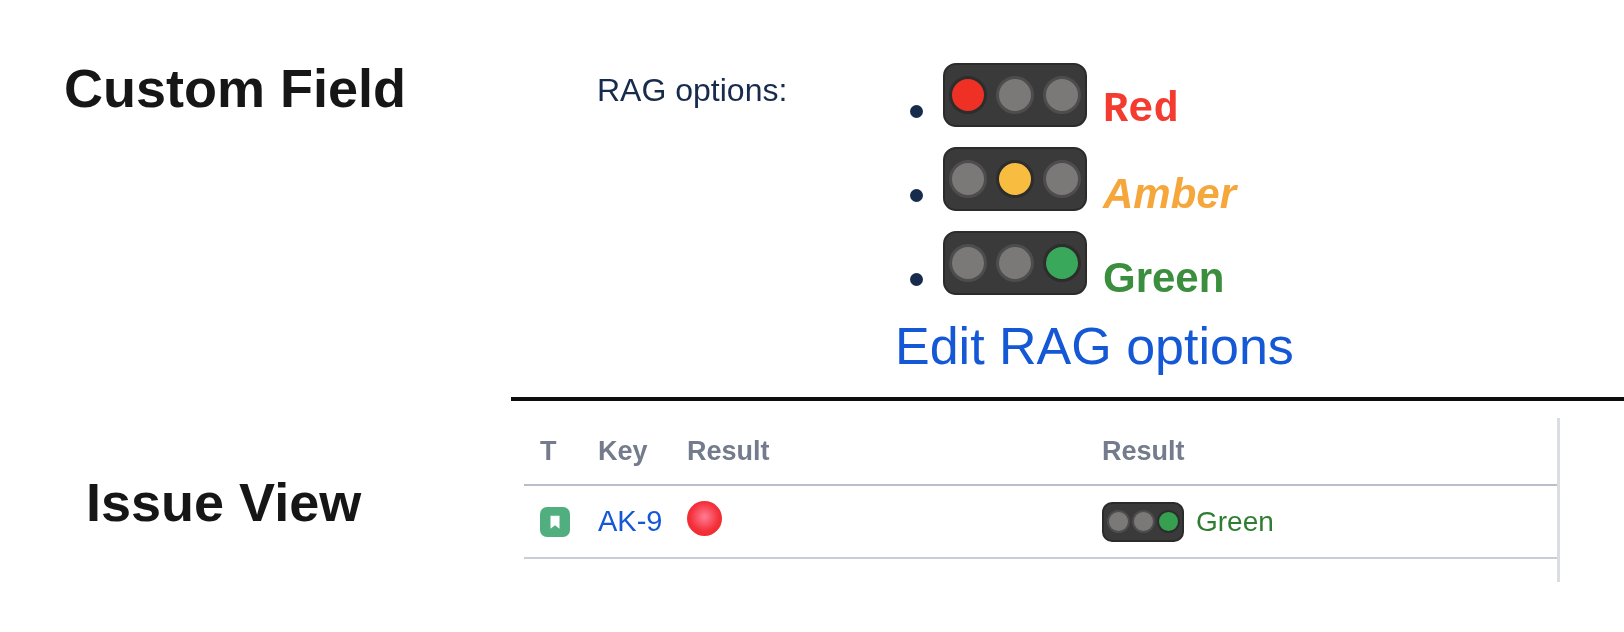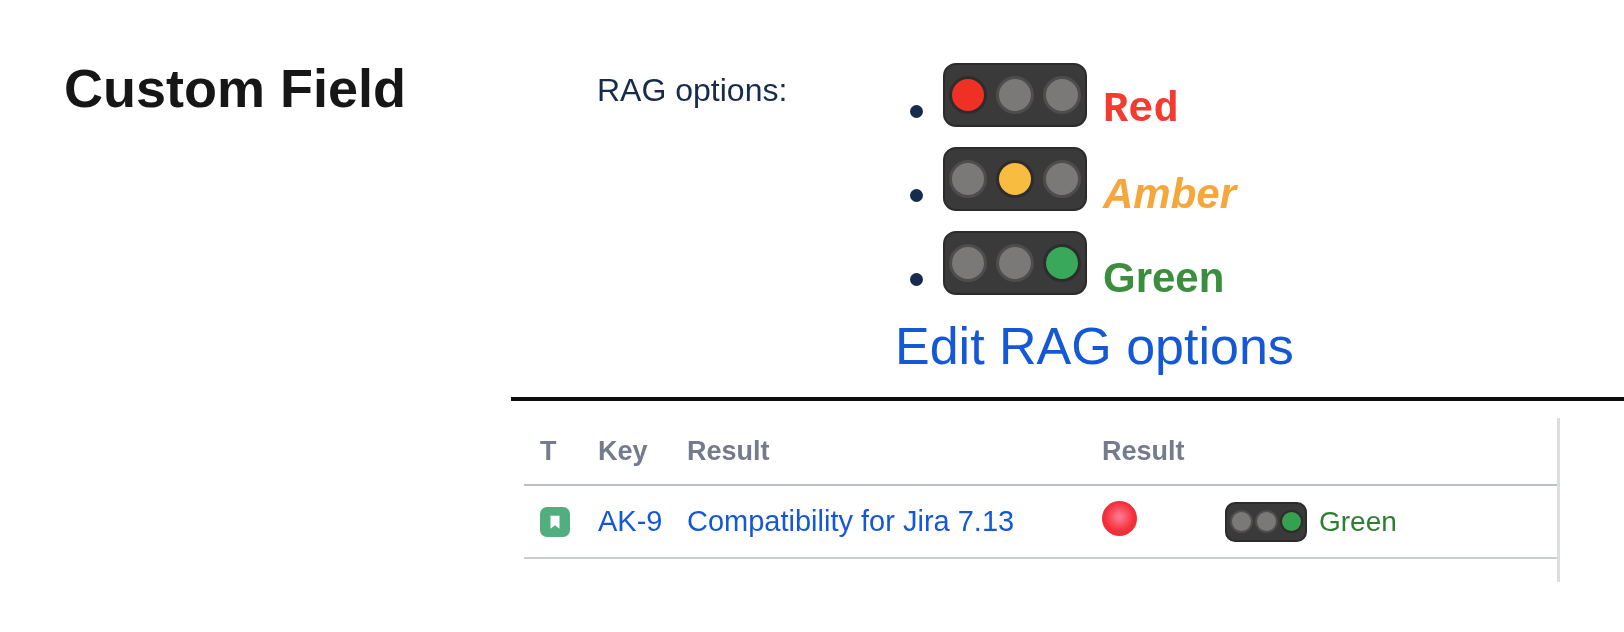--- a/index.html
+++ b/index.html
@@ -96,20 +96,21 @@
   .rag-status-label { font-size:28px; }
 </style>
 </head>
 <body>
 
 <div class="canvas">
 
   <div id="cfc-heading" class="slide-heading">
     <div>Custom Field</div>
   </div>
+  <div id="issue-view-heading" class="slide-heading">Issue View</div>
 
   <div id="rag-field-label">RAG options:</div>
   <ul id="rag-list">
       <li class="rag-row">
         <span class="bullet"></span>
         <div class="light light-lg">
           <span class="lamp lit" style="background: rgb(238, 49, 36);"></span>
           <span class="lamp"></span>
           <span class="lamp"></span>
         </div>
@@ -148,21 +149,20 @@
     <div id="tbl-body">
         <div class="tbl-row tbl-data">
           <div class="cell">
             <span class="story-icon">
               <svg width="18" height="18" viewBox="0 0 16 16">
                 <path d="M4 2.5h8v11.5l-4-3.2-4 3.2z" fill="#ffffff"></path>
               </svg>
             </span>
           </div>
           <div class="cell"><a class="issue-link" style="color: rgb(21, 88, 214);">AK-9</a></div>
-          <div class="cell"><a class="issue-link" style="color: rgb(21, 88, 214);">Compatibility for Jira 7.13</a></div>
           <div class="cell"><span class="result-orb" style="display: inline-block;"></span></div>
           <div class="cell rag-status-cell">
             <div class="light light-sm">
               <span class="lamp"></span>
               <span class="lamp"></span>
               <span class="lamp lit" style="background: rgb(53, 160, 79);"></span>
             </div>
             <span class="rag-status-label" style="color: rgb(46, 125, 49);">Green</span>
           </div>
         </div>

